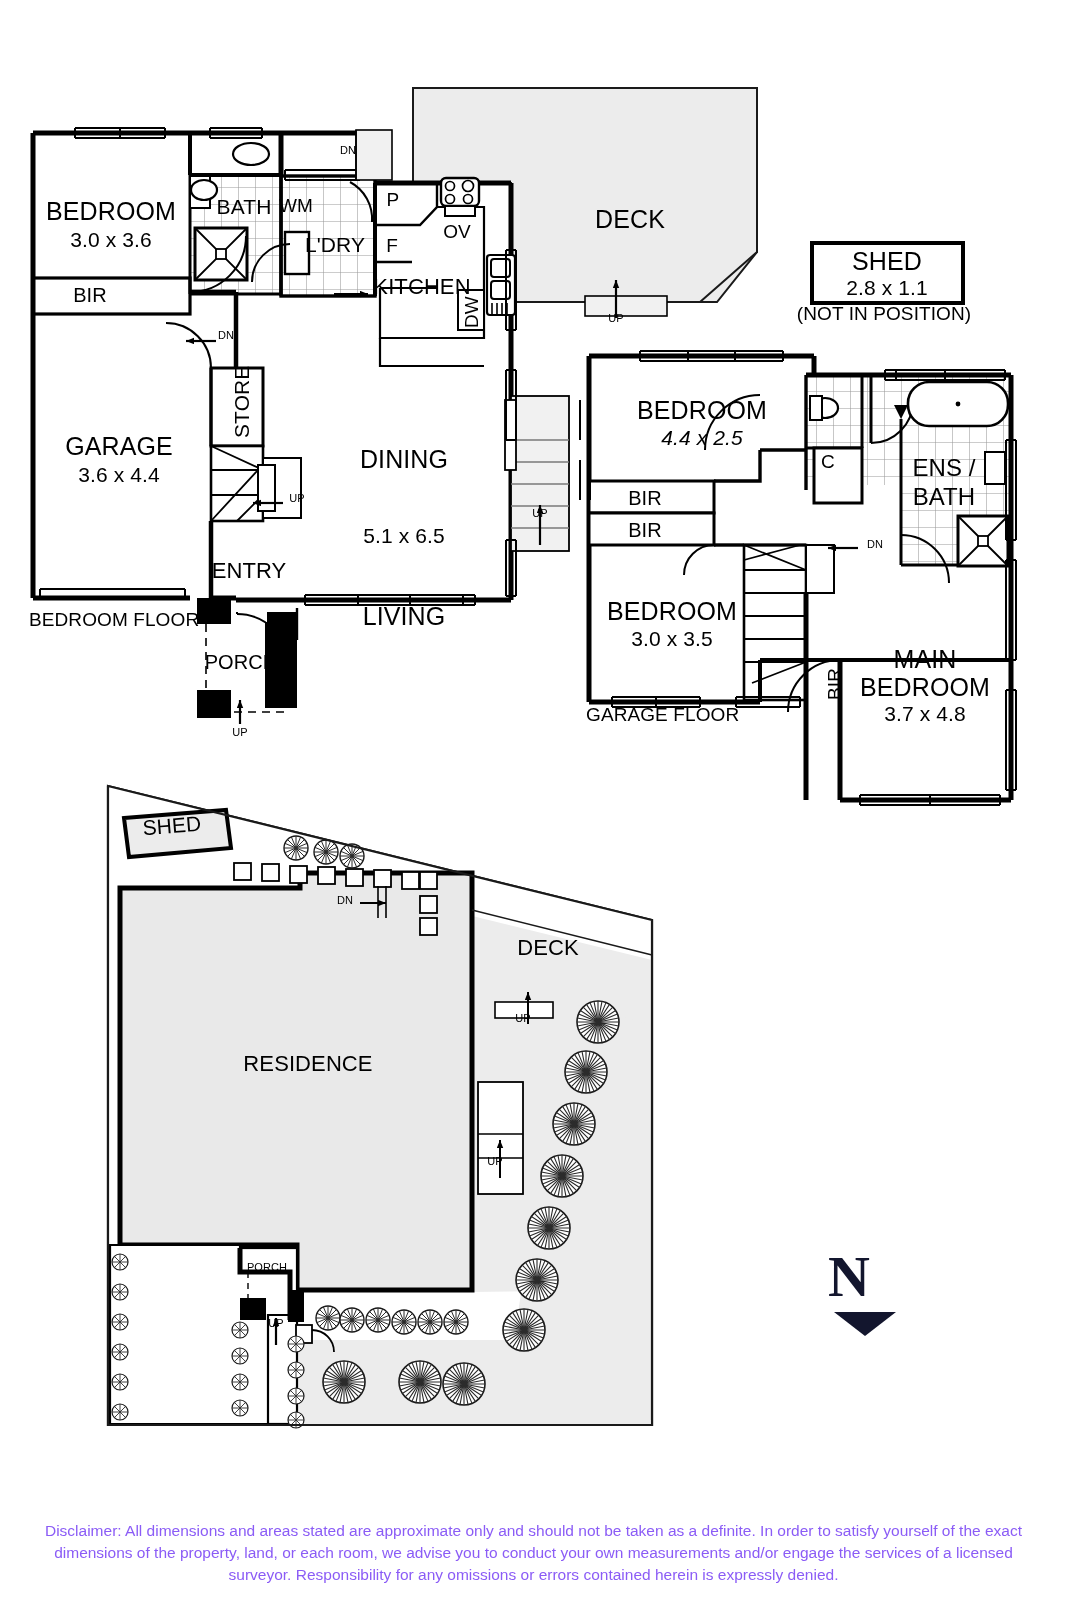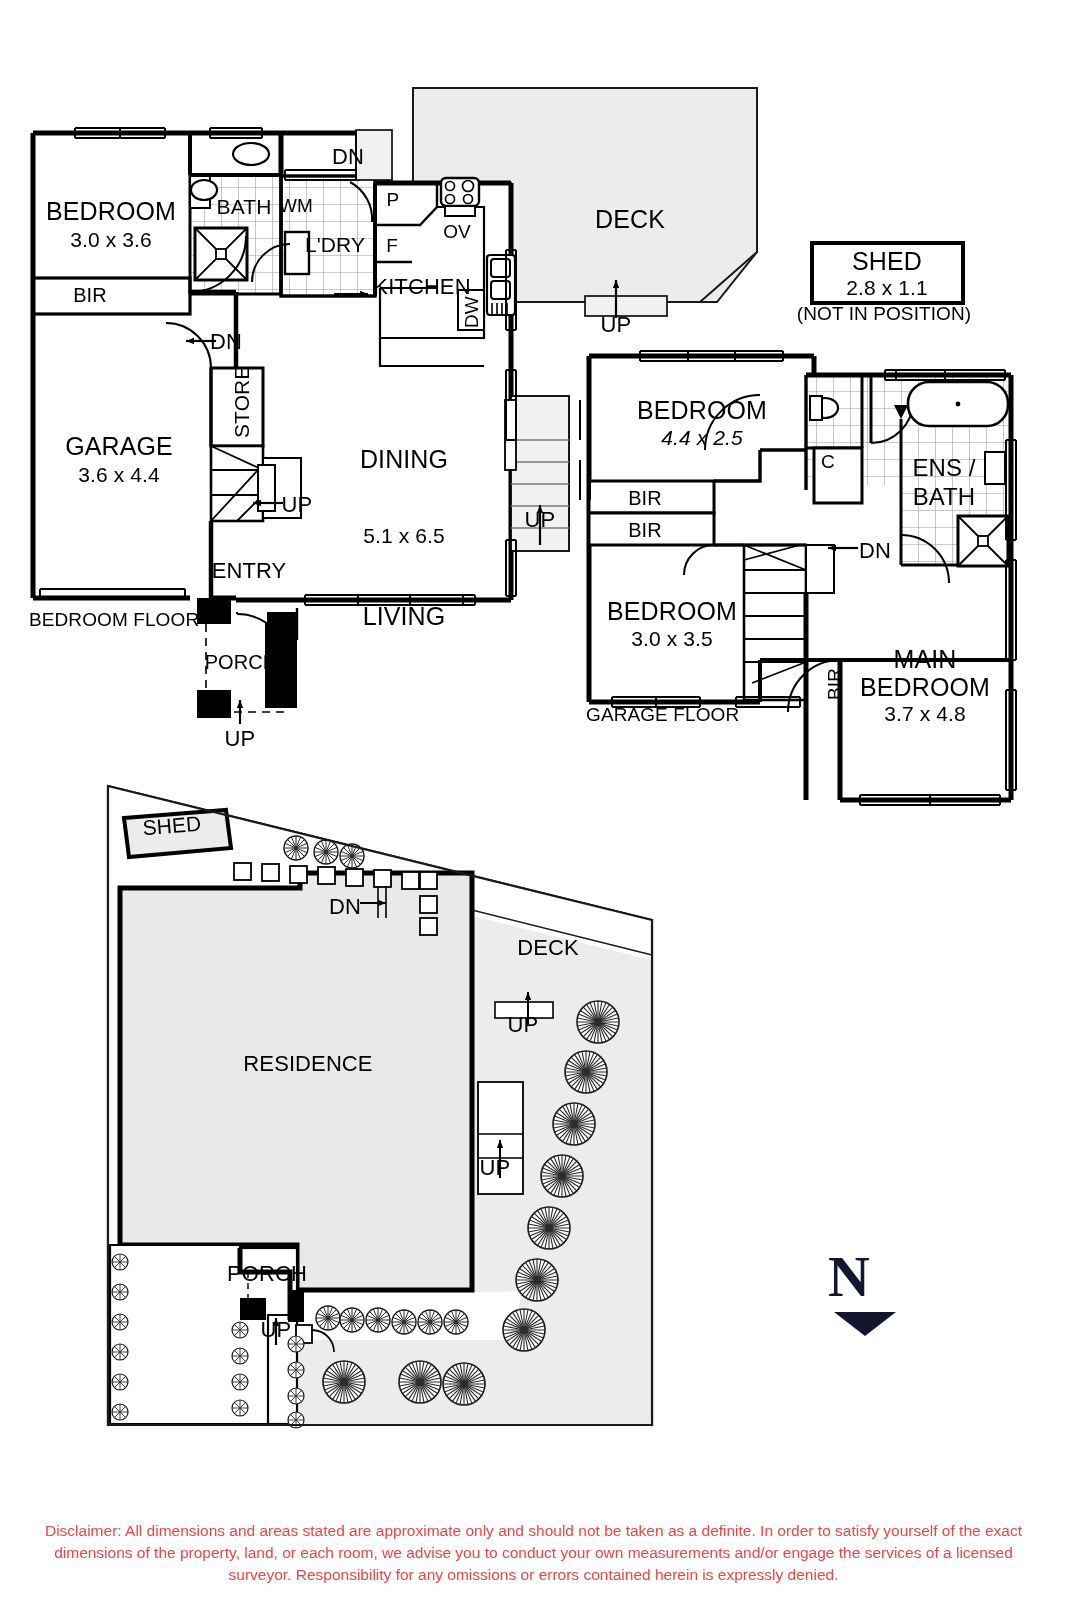--- a/index.html
+++ b/index.html
@@ -24,31 +24,31 @@
     line-height:1.05;
     letter-spacing:.1px;
   }
   .lbl.c{transform:translateX(-50%);text-align:center;}
   .vert{transform:rotate(-90deg);transform-origin:left top;}
   .t25{font-size:25px;}
   .t22{font-size:22px;}
   .t21{font-size:21px;}
   .t20{font-size:20px;}
   .t19{font-size:19px;}
-  .t17{font-size:22px;}
+  .t17{font-size:11px;}
   .box-outline{position:absolute;border:4px solid #000;background:#fff;box-sizing:border-box;}
   svg{display:block;}
   .svglayer{position:absolute;left:0;top:0;pointer-events:none;}
   .disclaimer{
     position:absolute;
     left:0;right:0;
     text-align:center;
     font-size:15.5px;
     line-height:1.42;
-    color:#ef4444;
+    color:#8b5cf6;
     padding:0 22px;
     box-sizing:border-box;
   }
   .watermark{
     position:absolute;
     font-size:30px;
     font-weight:bold;
     letter-spacing:1px;
     color:#f0eceb;
     user-select:none;

